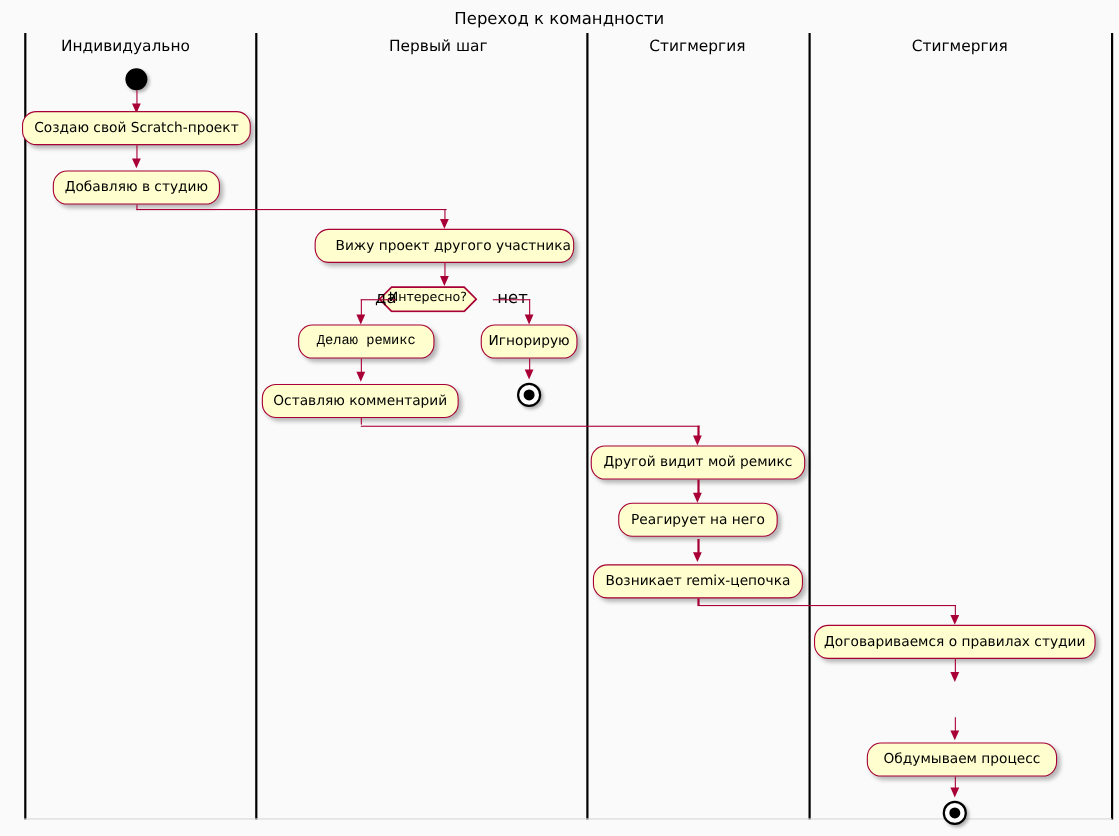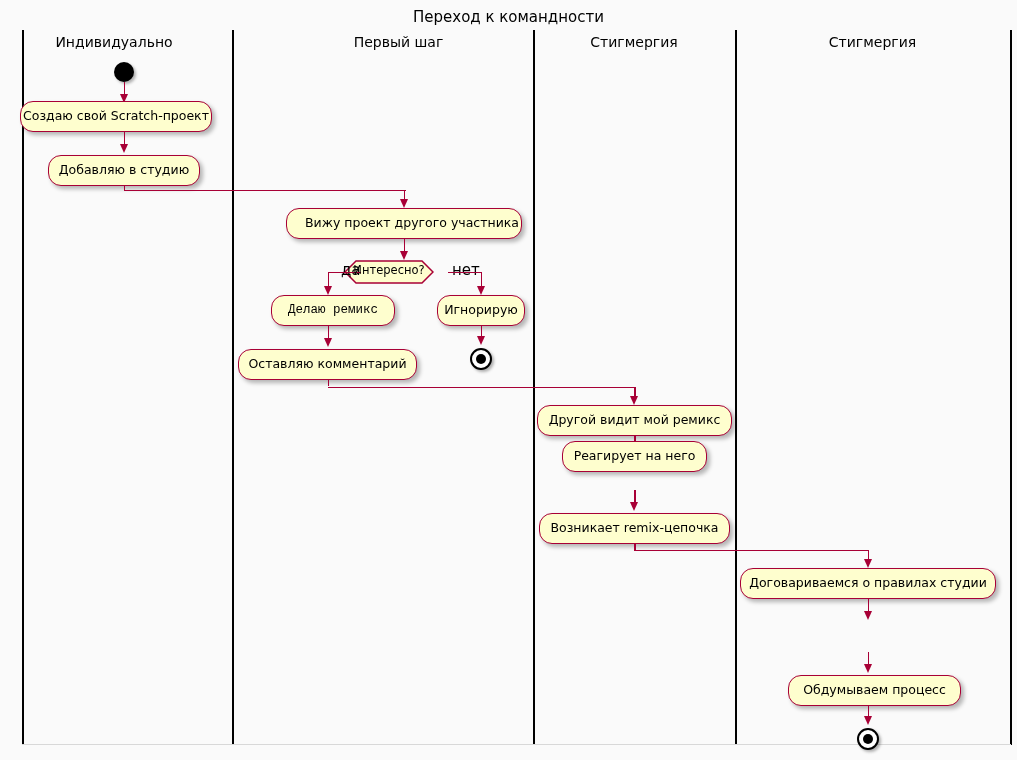--- a/index.html
+++ b/index.html
@@ -164,21 +164,21 @@
   <div class="lane-title" style="left:22px;  width:184px;">Индивидуально</div>
   <div class="lane-title" style="left:232px; width:301px;padding-left:16px;">Первый шаг</div>
   <div class="lane-title" style="left:533px; width:202px;">Стигмергия</div>
   <div class="lane-title" style="left:735px; width:275px;">Стигмергия</div>
 
   <div class="start-node" style="left:114px; top:62px;"></div>
 
   <div class="edge-v" style="left:123.5px; top:82px;  height:16px;"></div>
   <div class="arrow-down" style="left:119.5px; top:94px;"></div>
 
-  <div class="node" style="left:20px; top:101px; width:192px; height:31px;">Создаю свой Scratch-проект</div>
+  <div class="node" style="left:20px; top:101px; width:208px; height:31px;">Создаю свой Scratch-проект</div>
 
   <div class="edge-v" style="left:123.5px; top:132px; height:16px;"></div>
   <div class="arrow-down" style="left:119.5px; top:144px;"></div>
 
   <div class="node" style="left:48px; top:155px; width:152px; height:31px;">Добавляю в студию</div>
 
   <div class="edge-v" style="left:123.5px; top:186px; height:5px;"></div>
   <div class="edge-h" style="left:123.5px; top:189.5px; width:282px;"></div>
   <div class="edge-v" style="left:403.5px; top:189.5px; height:15px;"></div>
   <div class="arrow-down" style="left:399.5px; top:199px;"></div>
@@ -222,21 +222,21 @@
   <div class="edge-v" style="left:327.5px; top:380px; height:6px;"></div>
   <div class="edge-h" style="left:327.5px; top:386.5px; width:308px;"></div>
   <div class="edge-v" style="left:634px; top:386.5px; height:13px;"></div>
   <div class="arrow-down" style="left:630px; top:396px;"></div>
 
   <div class="node" style="left:537px; top:405px; width:195px; height:31px;">Другой видит мой ремикс</div>
 
   <div class="edge-v" style="left:634px; top:436px; height:16px;"></div>
   <div class="arrow-down" style="left:630px; top:448px;"></div>
 
-  <div class="node" style="left:562px; top:441px; width:145px; height:31px;">Реагирует на него</div>
+  <div class="node" style="left:562px; top:457px; width:145px; height:31px;">Реагирует на него</div>
 
   <div class="edge-v" style="left:634px; top:490px; height:16px;"></div>
   <div class="arrow-down" style="left:630px; top:502px;"></div>
 
   <div class="node" style="left:539px; top:513px; width:191px; height:31px;">Возникает remix-цепочка</div>
 
   <div class="edge-v" style="left:634px; top:544px; height:6px;"></div>
   <div class="edge-h" style="left:634px; top:549.5px; width:235px;"></div>
   <div class="edge-v" style="left:867.5px; top:549.5px; height:13px;"></div>
   <div class="arrow-down" style="left:863.5px; top:559px;"></div>

